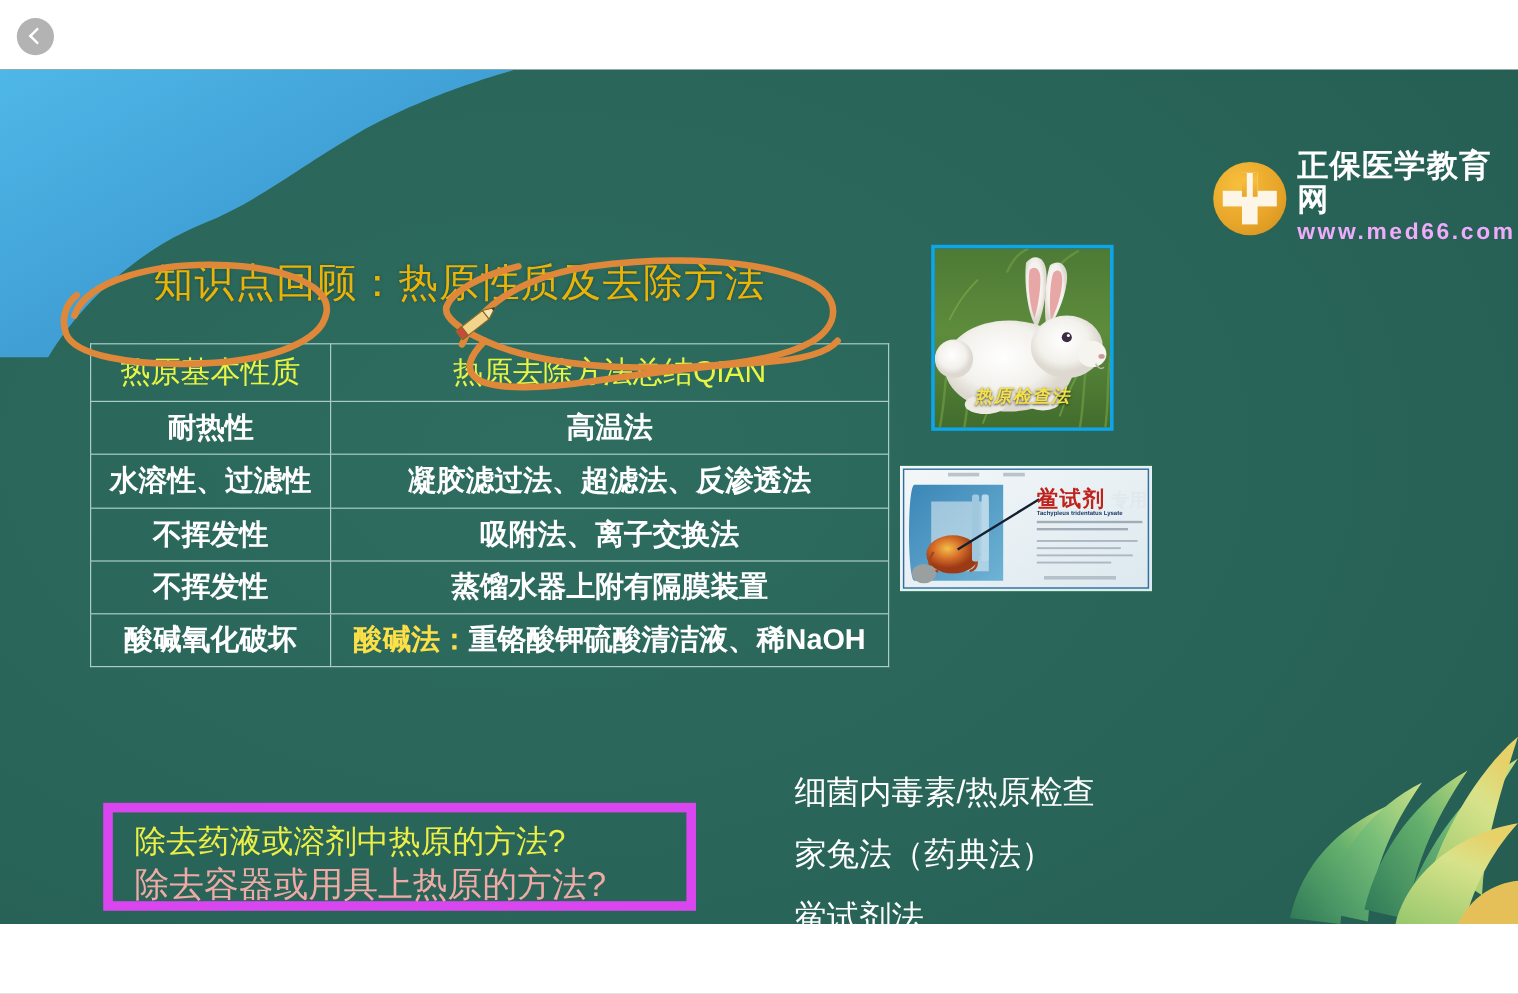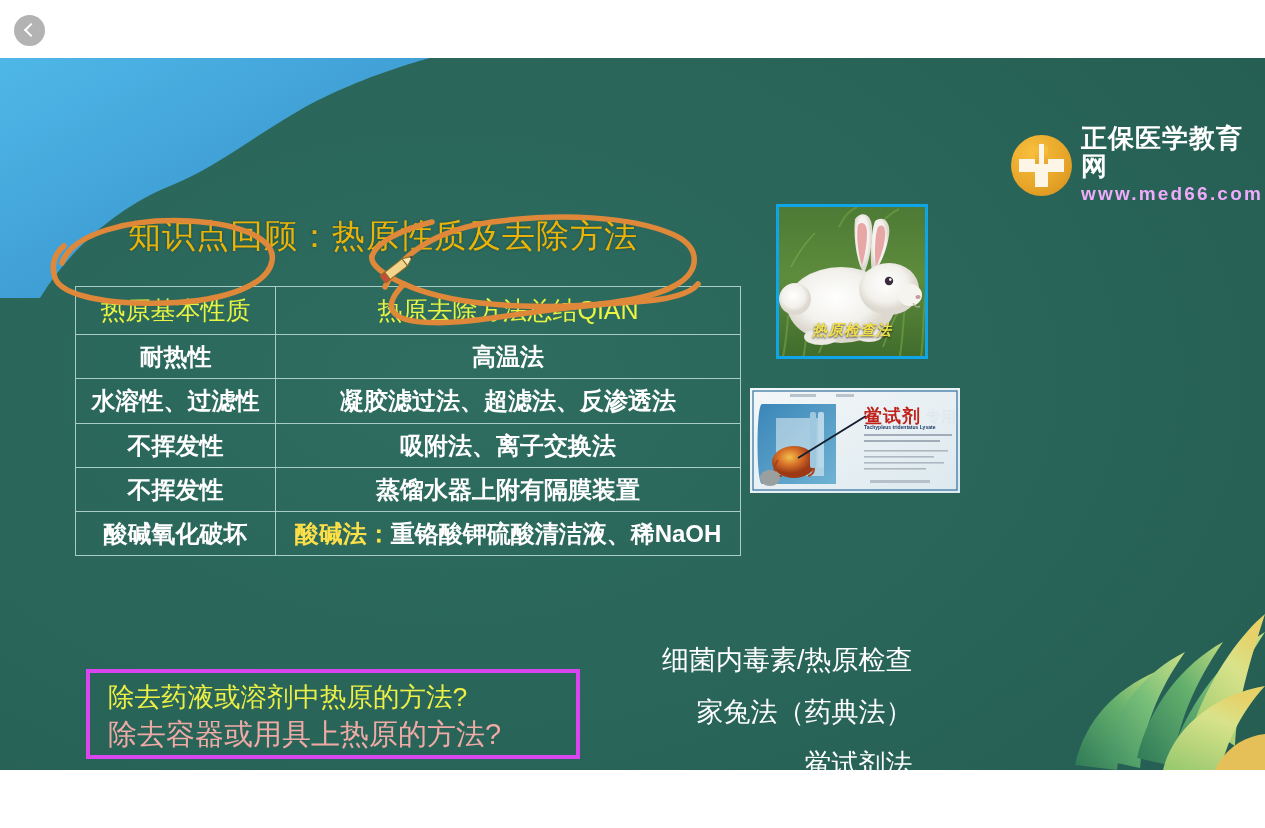--- a/index.html
+++ b/index.html
@@ -128,21 +128,21 @@
     font-weight: normal;
     font-size: 25px;
     height: 48px;
   }
   .accent-pink { color: #fde047; text-align: right; }
 
   
   #question-box {
     position: absolute; left: 86px; top: 611px;
     width: 494px; height: 90px;
-    border: 4px solid #d946ef;
+    border: 8px solid #d946ef;
     background: rgba(42,100,89,0.55);
     padding: 7px 12px 0 18px;
   }
   #question-line-1 {
     color: #ecef45; font-size: 26.5px; line-height: 1.33;
     white-space: nowrap;
   }
   #question-line-2 {
     color: #efaaa6; font-size: 29px; line-height: 1.33;
     white-space: nowrap;
@@ -151,21 +151,20 @@
   
   #right-notes {
     position: absolute; left: 662px; top: 589px;
     color: #ffffff;
   }
   #right-notes .note-line {
     font-size: 27px;
     line-height: 1.0;
     margin-bottom: 25px;
     white-space: nowrap;
-    text-align: right;
   }
 
   
   #rabbit-photo {
     position: absolute; left: 776px; top: 146px;
     width: 152px; height: 155px;
     border: 3px solid #0ea5e9;
     overflow: hidden;
   }
   #rabbit-caption {

